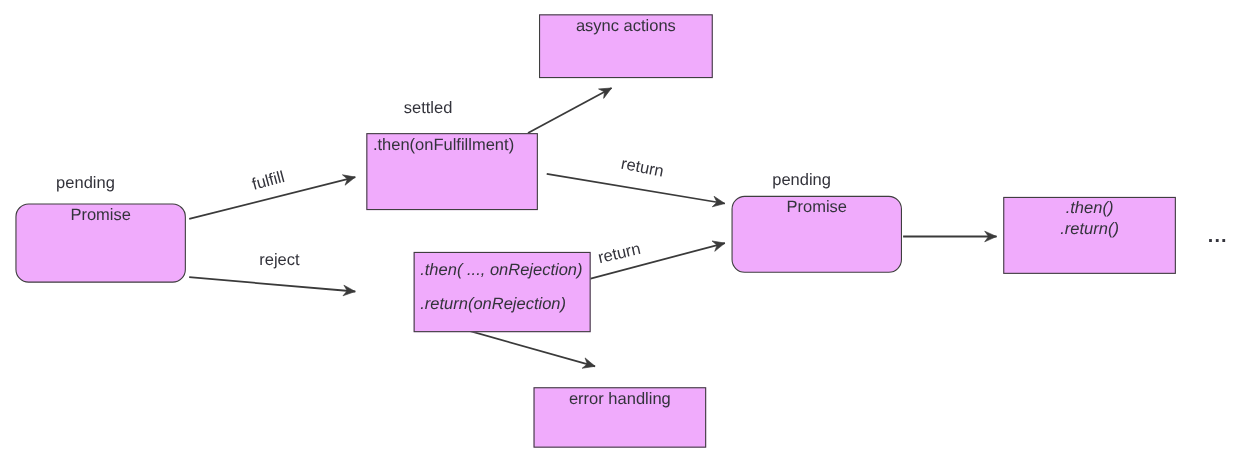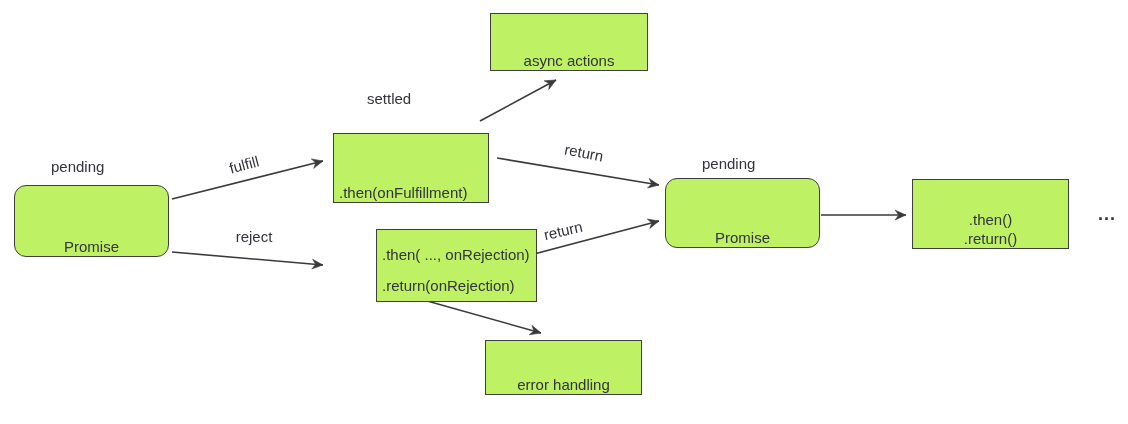--- a/index.html
+++ b/index.html
@@ -24,40 +24,41 @@
     height: 424px;
   }
   .edge {
     stroke: #3a3a3a;
     stroke-width: 1.6;
     fill: none;
   }
   .box {
     position: absolute;
     border: 1.6px solid #3f3f3f;
-    background: #bef264;
+    background: #f0abfc;
     box-sizing: border-box;
     display: flex;
-    align-items: flex-end;
+    align-items: flex-start;
     justify-content: center;
     font-size: 15px;
     line-height: 19px;
     text-align: center;
   }
   .box.rounded {
     border-radius: 12px;
   }
   .box.left-text {
     justify-content: flex-start;
     text-align: left;
     padding-left: 5px;
   }
   .multiline {
     display: flex;
     flex-direction: column;
+    font-style: italic;
   }
   .state-label {
     position: absolute;
     font-size: 15px;
   }
   .edge-label {
     position: absolute;
     font-size: 15px;
     text-align: center;
   }
@@ -94,36 +95,36 @@
 
   <div class="state-label" style="left:51px; top:158px; width:80px;">pending</div>
   <div class="box rounded" style="left:14px; top:185px; width:155px; height:72px;">
     <span>Promise</span>
   </div>
 
   <div class="edge-label" style="left:218px; top:156px; width:52px; transform:rotate(-15deg);">fulfill</div>
   <div class="edge-label" style="left:228px; top:228px; width:52px;">reject</div>
 
   <div class="state-label" style="left:367px; top:90px; width:80px;">settled</div>
-  <div class="box left-text" style="left:333px; top:121px; width:156px; height:70px;margin-top:12px;">
+  <div class="box left-text" style="left:333px; top:121px; width:156px; height:70px;">
     <span>.then(onFulfillment)</span>
   </div>
 
   <div class="box left-text" style="left:332px; top:229px; width:161px; height:73px;margin-left:44px;">
     <div class="multiline line2-spaced">
       <div>.then( ..., onRejection)</div>
       <div>.return(onRejection)</div>
     </div>
   </div>
 
   <div class="box" style="left:490px; top:13px; width:158px; height:58px;">
     <span>async actions</span>
   </div>
 
-  <div class="box" style="left:485px; top:340px; width:157px; height:55px;">
+  <div class="box" style="left:485px; top:352px; width:157px; height:55px;">
     <span>error handling</span>
   </div>
 
   <div class="edge-label" style="left:558px; top:144px; width:52px; transform:rotate(11deg);">return</div>
   <div class="edge-label" style="left:537px; top:222px; width:52px; transform:rotate(-13deg);">return</div>
 
   <div class="state-label" style="left:702px; top:155px; width:82px;">pending</div>
   <div class="box rounded" style="left:665px; top:178px; width:155px; height:70px;">
     <span>Promise</span>
   </div>

